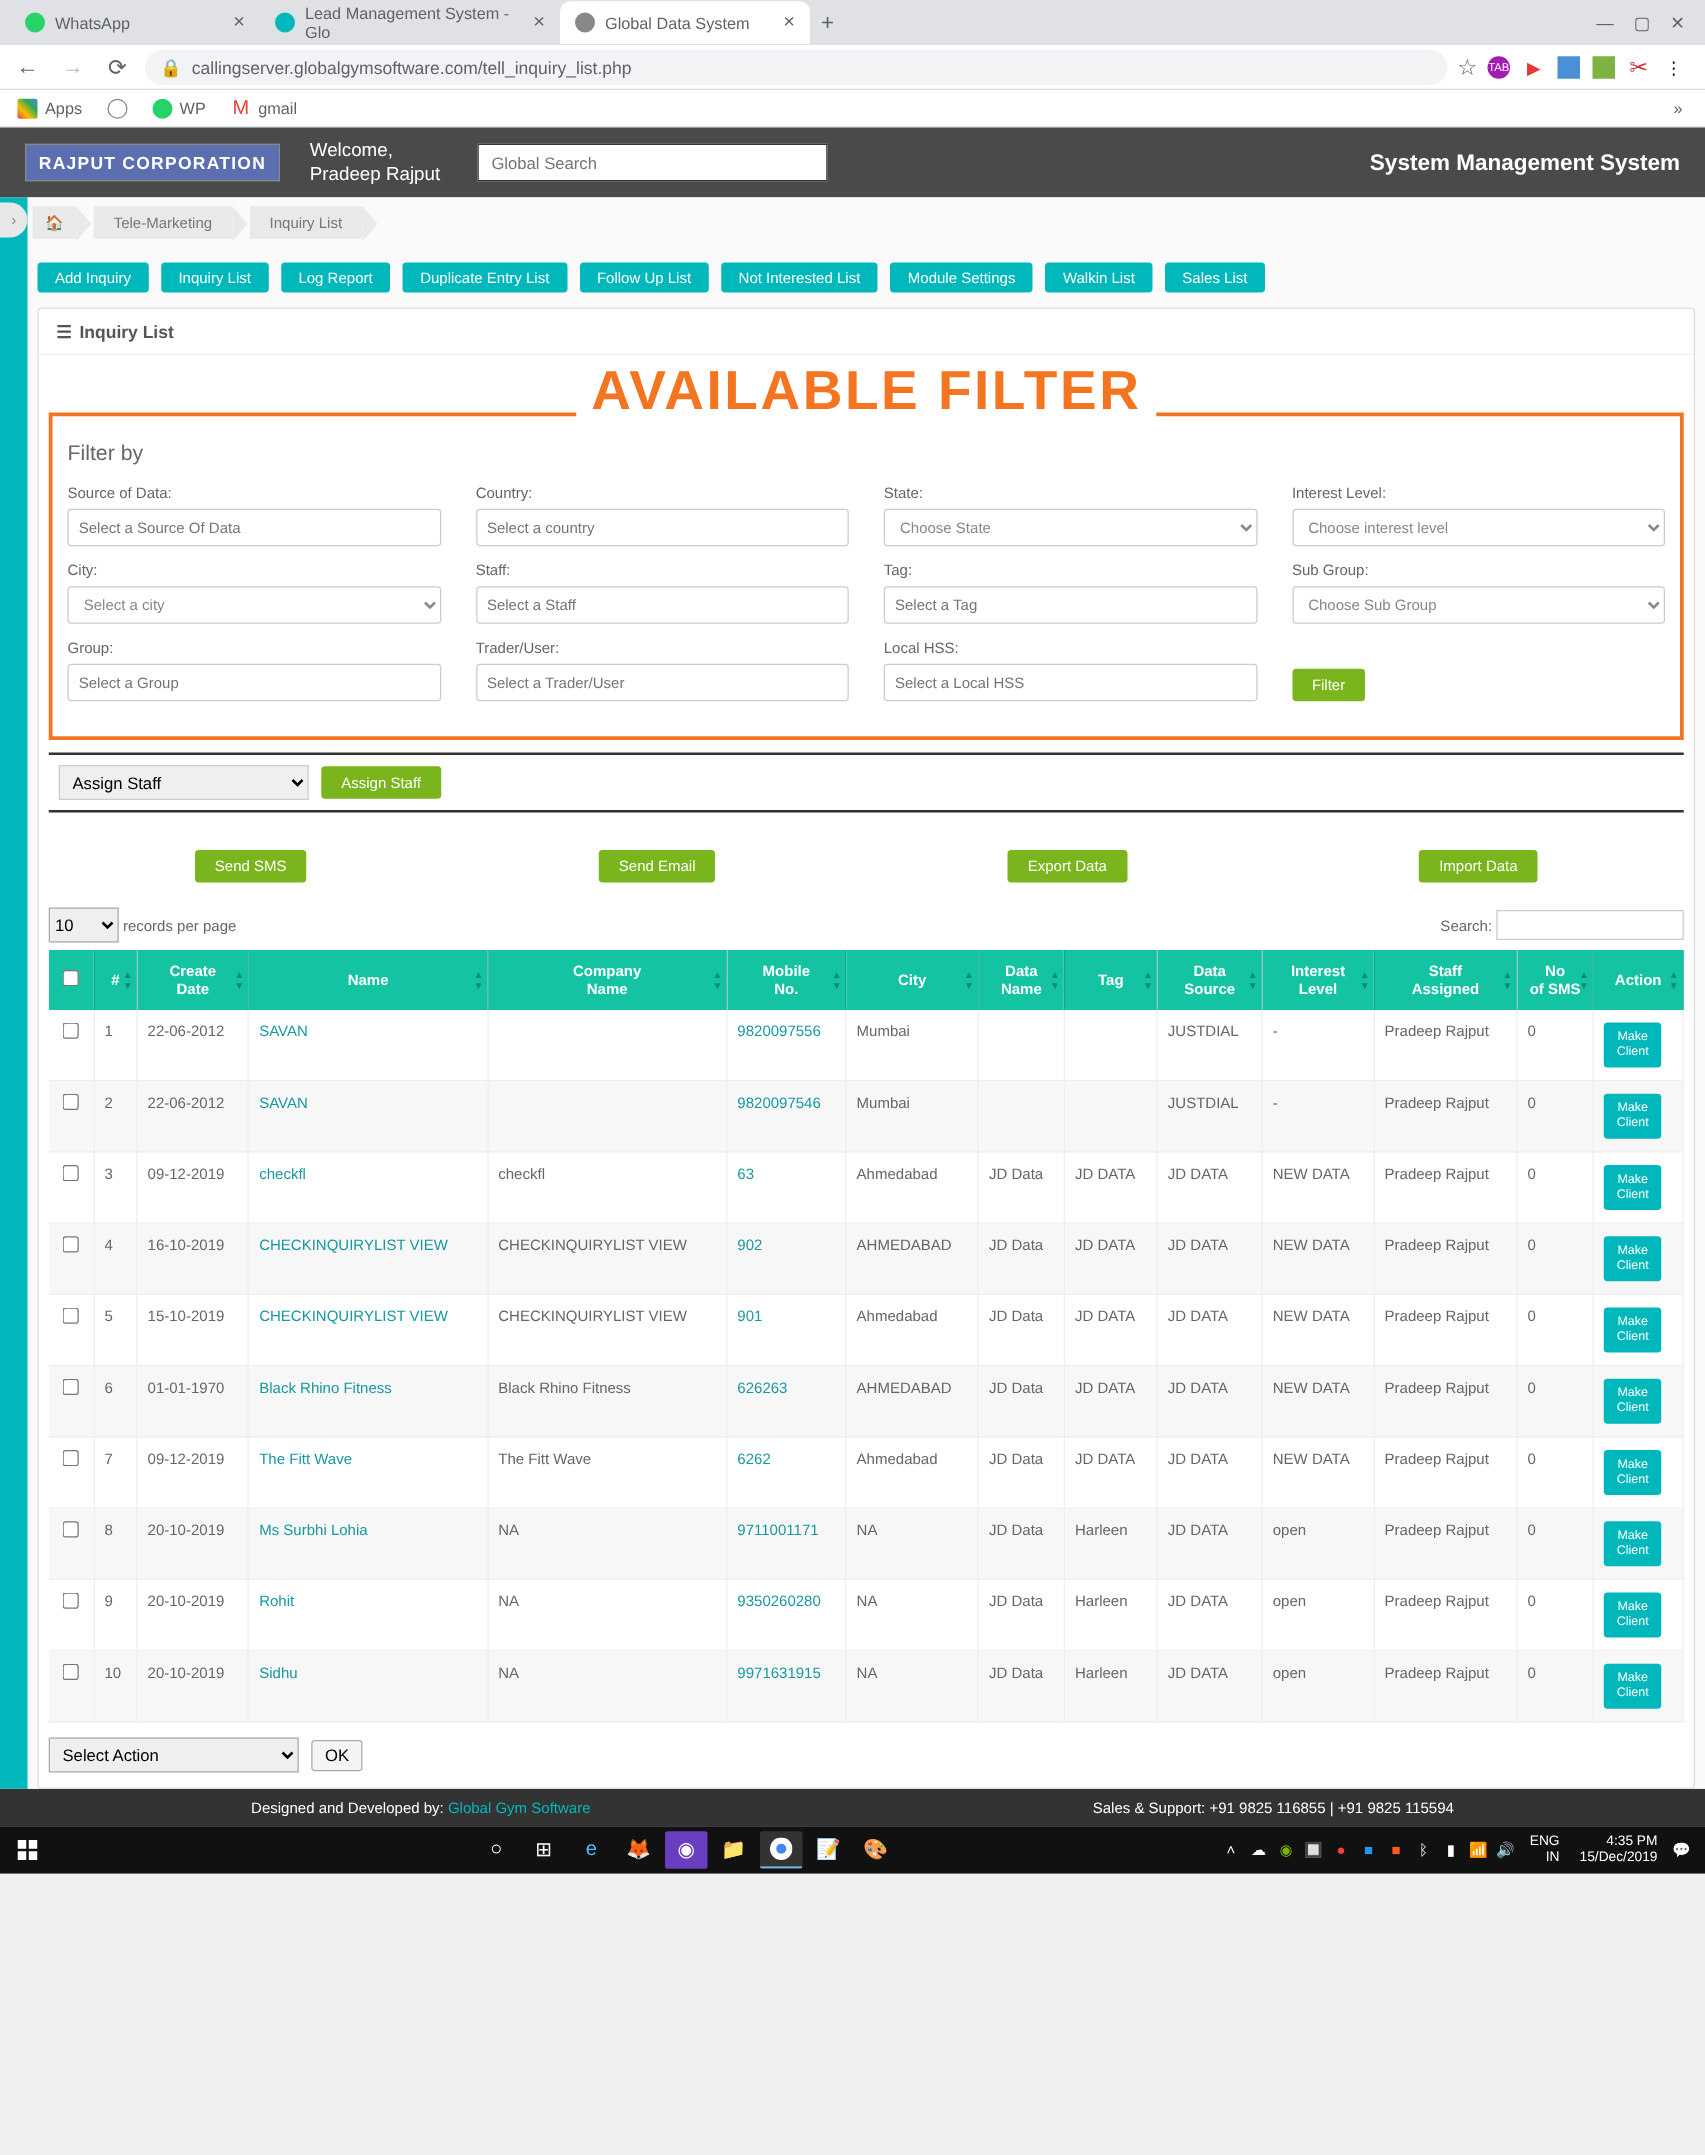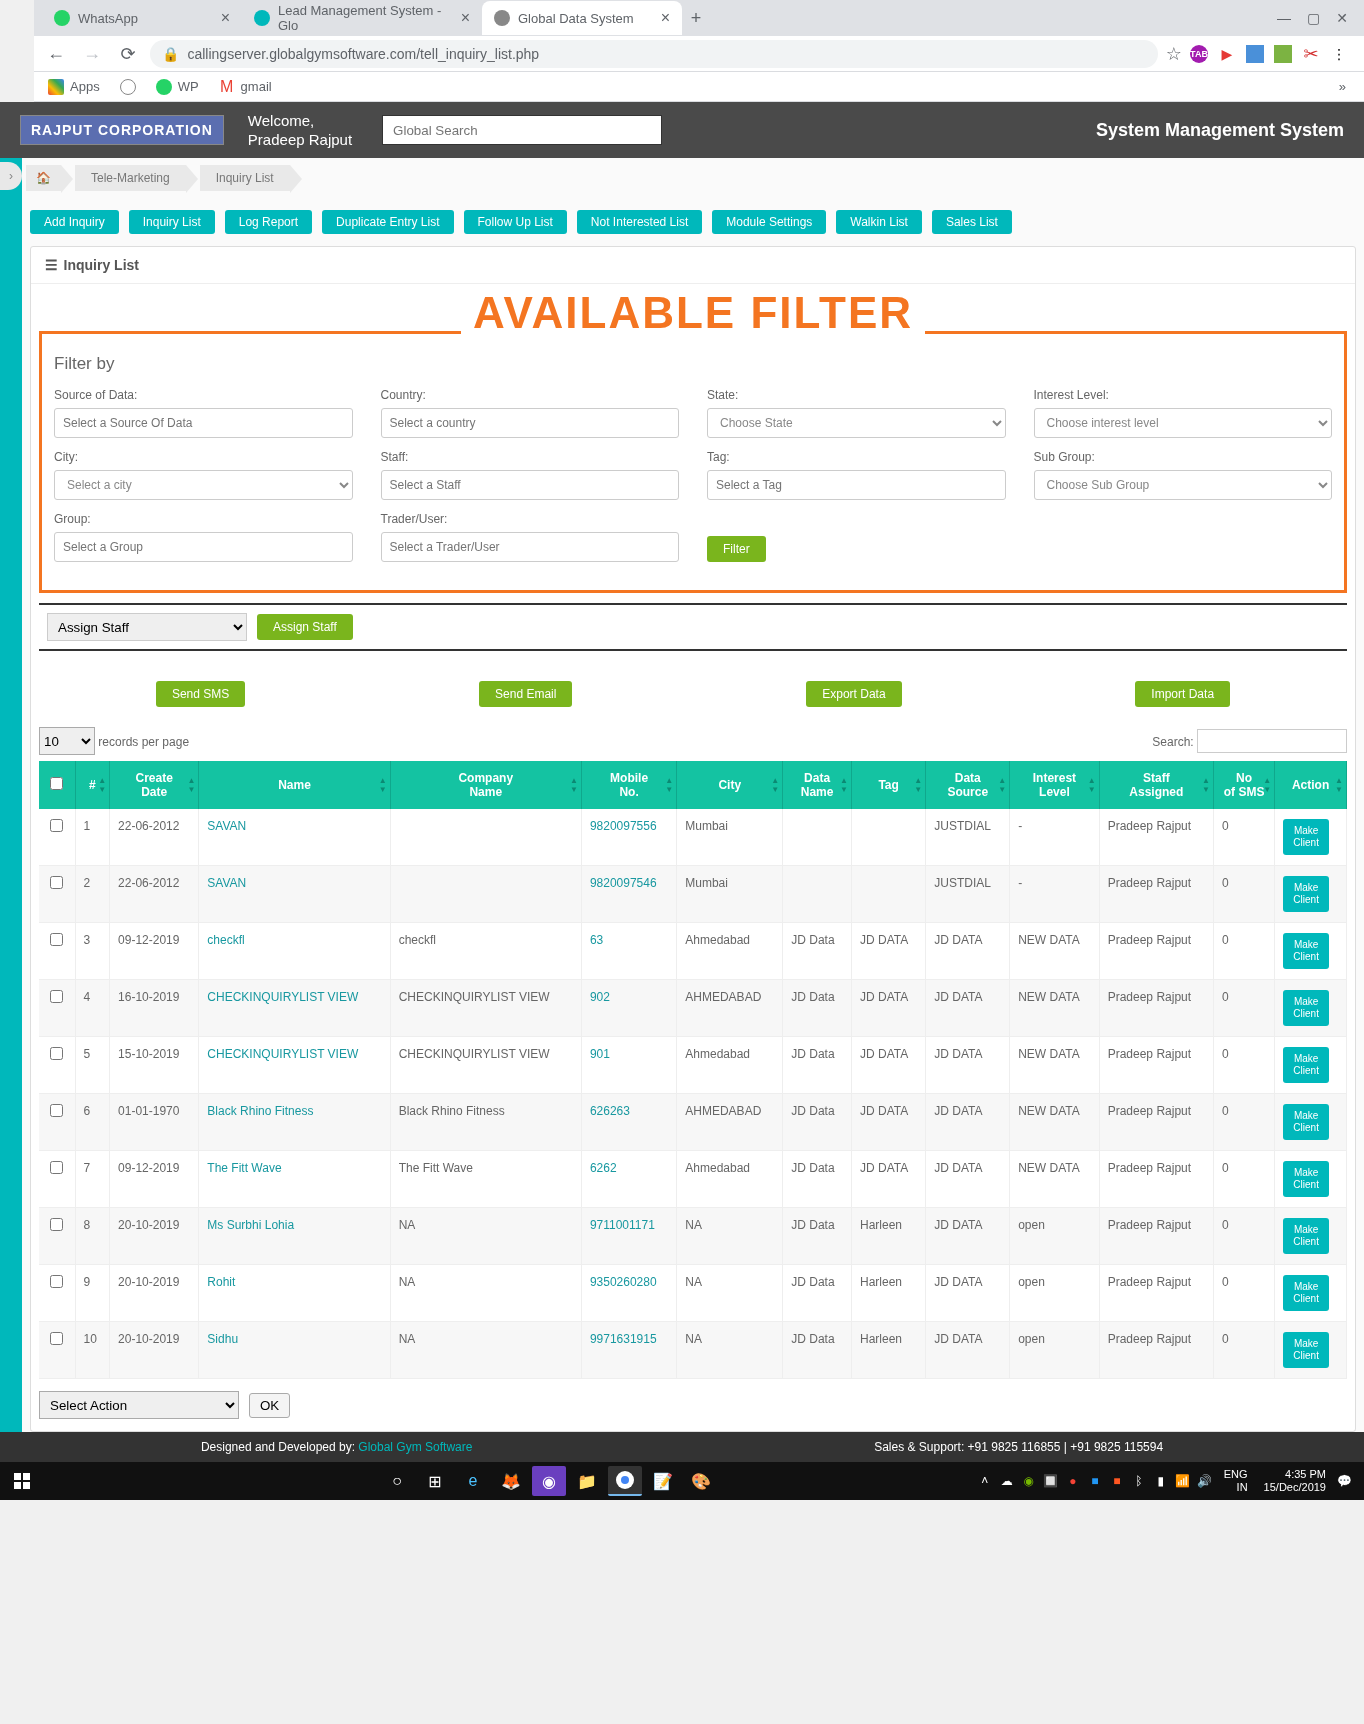--- a/index.html
+++ b/index.html
@@ -1,19 +1,19 @@
 <!DOCTYPE html>
 <html><head>
 <meta charset="utf-8">
 <style>
 * { box-sizing: border-box; margin: 0; padding: 0; }
 body { font-family: Arial, sans-serif; font-size: 12px; background: #f0f0f0; width: 1364px; }
 
 
-.browser-chrome { background: #dfe1e5; margin-left: 34px; }
+.browser-chrome { background: #dfe1e5; }
 .tab-strip { display: flex; align-items: center; height: 36px; background: #dfe1e5; padding: 0 8px; }
 .browser-tab { display: flex; align-items: center; padding: 0 12px; height: 34px; background: #dfe1e5; border-radius: 8px 8px 0 0; min-width: 200px; max-width: 240px; font-size: 13px; color: #5f6368; gap: 8px; }
 .browser-tab.active { background: #fff; }
 .tab-favicon { width: 16px; height: 16px; border-radius: 2px; flex-shrink: 0; }
 .tab-close { margin-left: auto; font-size: 16px; color: #5f6368; }
 .new-tab-btn { width: 28px; height: 28px; display: flex; align-items: center; justify-content: center; font-size: 18px; color: #5f6368; }
 .window-controls { margin-left: auto; display: flex; gap: 16px; padding-right: 8px; font-size: 14px; color: #5f6368; }
 
 .url-bar { display: flex; align-items: center; height: 36px; background: #fff; padding: 0 8px; gap: 8px; border-bottom: 1px solid #dadce0; }
 .nav-btn { width: 28px; height: 28px; display: flex; align-items: center; justify-content: center; font-size: 18px; color: #5f6368; }
@@ -148,21 +148,21 @@
   <div class="url-bar">
     <div class="nav-btn">←</div>
     <div class="nav-btn disabled">→</div>
     <div class="nav-btn">⟳</div>
     <div class="url-input">
       <span>🔒</span>
       <span>callingserver.globalgymsoftware.com/tell_inquiry_list.php</span>
     </div>
     <span style="color:#5f6368;font-size:18px;">☆</span>
     <div class="url-icons">
-      <span class="url-icon" style="background:#a21caf;border-radius:50%;color:#fff;font-size:9px;font-weight:bold">TAB</span>
+      <span class="url-icon" style="background:#a21caf;border-radius:50%;color:#fff;font-size:9px;font-weight:normal">TAB</span>
       <span class="url-icon" style="color:#e53935">▶</span>
       <span class="url-icon" style="background:#4a90d9"></span>
       <span class="url-icon" style="background:#7cb342"></span>
       <span class="url-icon" style="color:#d32f2f;font-size:18px">✂</span>
       <span class="url-icon">⋮</span>
     </div>
   </div>
   <div class="bookmark-bar">
     <div class="bookmark-item">
       <span class="bm-icon" style="background:linear-gradient(45deg,#ea4335,#fbbc05,#34a853,#4285f4)"></span>
@@ -233,20 +233,21 @@
           <div class="filter-item"><label>Source of Data:</label><input class="filter-input" placeholder="Select a Source Of Data" style=""></div>
           <div class="filter-item"><label>Country:</label><input class="filter-input" placeholder="Select a country" style=""></div>
           <div class="filter-item"><label>State:</label><select class="filter-select"><option>Choose State</option></select></div>
           <div class="filter-item"><label>Interest Level:</label><select class="filter-select"><option>Choose interest level</option></select></div>
           <div class="filter-item"><label>City:</label><select class="filter-select"><option>Select a city</option></select></div>
           <div class="filter-item"><label>Staff:</label><input class="filter-input" placeholder="Select a Staff" style=""></div>
           <div class="filter-item"><label>Tag:</label><input class="filter-input" placeholder="Select a Tag" style=""></div>
           <div class="filter-item"><label>Sub Group:</label><select class="filter-select"><option>Choose Sub Group</option></select></div>
           <div class="filter-item"><label>Group:</label><input class="filter-input" placeholder="Select a Group" style=""></div>
           <div class="filter-item"><label>Trader/User:</label><input class="filter-input" placeholder="Select a Trader/User" style=""></div>
+          <div class="filter-item"><label>Local HSS:</label><input class="filter-input" placeholder="Select a Local HSS" style=""></div>
           <div class="filter-item" style="display:flex;align-items:flex-end">
               <button class="green-btn">Filter</button>
             </div>
         </div>
       </div>
 
       <div class="assign-row">
         <select><option>Assign Staff</option></select>
         <button class="green-btn">Assign Staff</button>
       </div>

